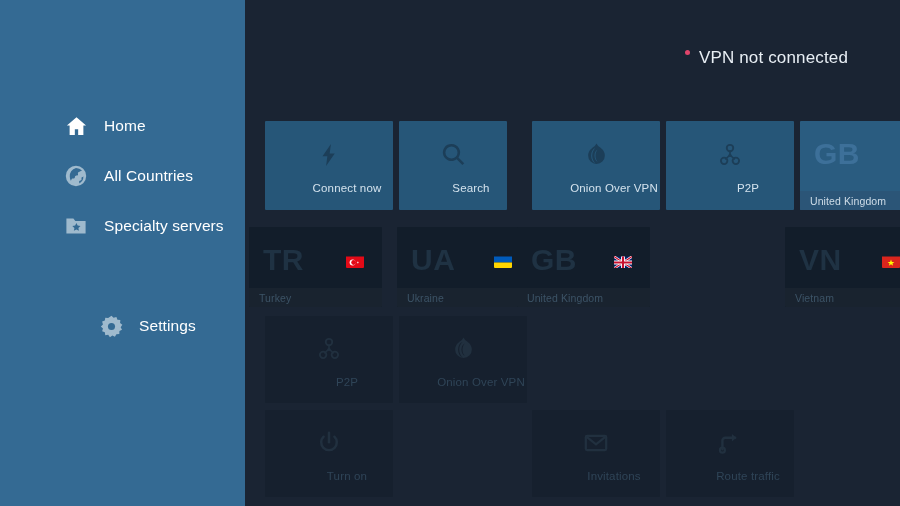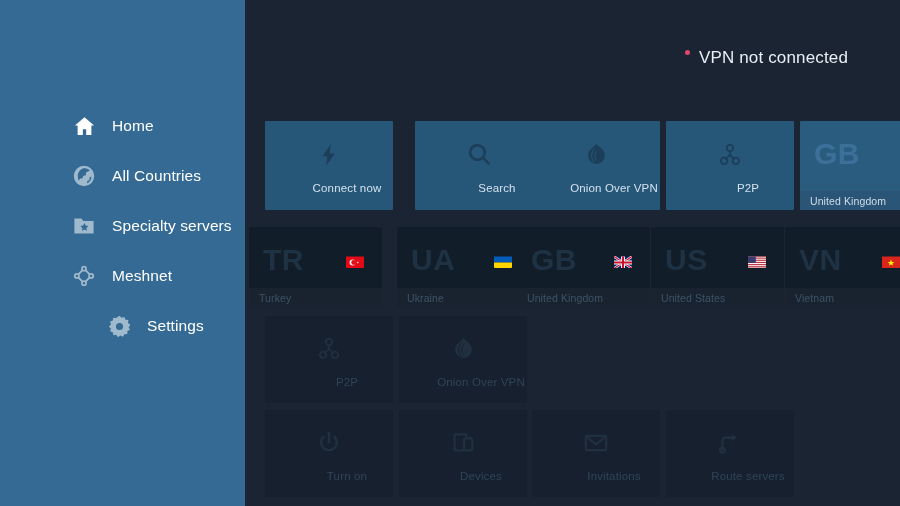--- a/index.html
+++ b/index.html
@@ -24,21 +24,21 @@
   #sidebar {
     position: absolute;
     left: 0; top: 0;
     width: 245px;
     height: 506px;
     background: #346a93;
   }
 
   .nav-item {
     position: absolute;
-    left: 16px;
+    left: 8px;
     width: 245px;
     height: 44px;
     display: flex;
     align-items: center;
     padding-left: 54px;
   }
 
   .nav-icon {
     width: 28px;
     height: 28px;
@@ -198,38 +198,20 @@
     <div class="nav-item dim" style="top:204px;">
       <span class="nav-icon">
         <svg viewBox="0 0 24 24" width="24" height="24">
           <path d="M2.4 4.6h7.0l1.9 2.3h10.3v12.5H2.4z"></path>
           <path d="M12.4 9.0l1.25 2.62 2.85.38-2.1 2.0.53 2.85-2.53-1.38-2.53 1.38.53-2.85-2.1-2.0 2.85-.38z" fill="#346a93"></path>
         </svg>
       </span>
       <span class="nav-label">Specialty servers</span>
     </div>
 
-    <div class="nav-item dim" style="top:254px;">
-      <span class="nav-icon">
-        <svg viewBox="0 0 24 24" width="26" height="26">
-          <g stroke="#9fbacd" stroke-width="1.7" fill="none">
-            <path d="M12 5.2 5.4 11.9 12 18.6 18.6 11.9z"></path>
-          </g>
-          <circle cx="12" cy="5.2" r="2.7" fill="#9fbacd"></circle>
-          <circle cx="12" cy="5.2" r="1.1" fill="#346a93"></circle>
-          <circle cx="5.4" cy="11.9" r="2.7" fill="#9fbacd"></circle>
-          <circle cx="5.4" cy="11.9" r="1.1" fill="#346a93"></circle>
-          <circle cx="18.6" cy="11.9" r="2.7" fill="#9fbacd"></circle>
-          <circle cx="18.6" cy="11.9" r="1.1" fill="#346a93"></circle>
-          <circle cx="12" cy="18.6" r="2.7" fill="#9fbacd"></circle>
-          <circle cx="12" cy="18.6" r="1.1" fill="#346a93"></circle>
-        </svg>
-      </span>
-      <span class="nav-label">Meshnet</span>
-    </div>
 
     <div class="nav-item dim" style="top:304px;margin-left:35px;">
       <span class="nav-icon">
         <svg viewBox="0 0 24 24" width="25" height="25">
           <path d="M12 1.6l2.0 2.0 2.7-.8 1.0 2.6 2.8.4-.3 2.8 2.2 1.7-1.6 2.3 1.3 2.5-2.5 1.3-.1 2.8-2.8.2-1.4 2.4-2.5-1.2-2.3 1.6-1.7-2.2-2.8.3-.4-2.8-2.6-1.0.8-2.7L1.8 12l2.0-2.0-.8-2.7 2.6-1.0.4-2.8 2.8.3z"></path>
           <circle cx="12" cy="12" r="3.4" fill="#346a93"></circle>
         </svg>
       </span>
       <span class="nav-label">Settings</span>
     </div>
@@ -243,21 +225,21 @@
 
   <div class="tile bright" style="left:265px; top:121px; width:128px; height:89px;">
     <span class="tile-icon">
       <svg viewBox="0 0 24 24" width="26" height="26">
         <path d="M13.8 1.8 6.0 13.1h4.5l-1.2 9.1 8.0-11.6h-4.7z"></path>
       </svg>
     </span>
     <span class="tile-label">Connect now</span>
   </div>
 
-  <div class="tile bright" style="left:415px; top:121px; width:128px; height:89px;">
+  <div class="tile bright" style="left:399px; top:121px; width:108px; height:89px;">
     <span class="tile-icon">
       <svg viewBox="0 0 24 24" width="27" height="27">
         <path d="M10.2 2.6a7.6 7.6 0 1 0 4.6 13.6l5.1 5.1 1.6-1.6-5.1-5.1A7.6 7.6 0 0 0 10.2 2.6zm0 2.2a5.4 5.4 0 1 1 0 10.8 5.4 5.4 0 0 1 0-10.8z"></path>
       </svg>
     </span>
     <span class="tile-label">Search</span>
   </div>
 
   <div class="tile bright" style="left:532px; top:121px; width:128px; height:89px;">
     <span class="tile-icon">
@@ -329,41 +311,20 @@
         <path d="M0 0 30 20M30 0 0 20" stroke="#c8102e" stroke-width="2"></path>
         <path d="M15 0v20M0 10h30" stroke="#fff" stroke-width="6.5"></path>
         <path d="M15 0v20M0 10h30" stroke="#c8102e" stroke-width="3.5"></path>
       </svg>
     </span>
     <span class="cc-bar">
       <span class="cc-name">United Kingdom</span>
     </span>
   </div>
 
-  <div class="country-card dim" style="left:651px; top:227px; width:133px; height:80px;">
-    <span class="cc-code">US</span>
-    <span class="cc-flag">
-      <svg viewBox="0 0 30 20" width="18" height="13">
-        <rect width="30" height="20" fill="#fff"></rect>
-        <g fill="#b22234">
-          <rect width="30" height="1.55" y="0"></rect>
-          <rect width="30" height="1.55" y="3.1"></rect>
-          <rect width="30" height="1.55" y="6.2"></rect>
-          <rect width="30" height="1.55" y="9.3"></rect>
-          <rect width="30" height="1.55" y="12.4"></rect>
-          <rect width="30" height="1.55" y="15.5"></rect>
-          <rect width="30" height="1.55" y="18.4"></rect>
-        </g>
-        <rect width="13" height="10.8" fill="#3c3b6e"></rect>
-      </svg>
-    </span>
-    <span class="cc-bar">
-      <span class="cc-name">United States</span>
-    </span>
-  </div>
 
   <div class="country-card dim" style="left:785px; top:227px; width:133px; height:80px;">
     <span class="cc-code">VN</span>
     <span class="cc-flag">
       <svg viewBox="0 0 30 20" width="18" height="13">
         <rect width="30" height="20" fill="#da251d"></rect>
         <path d="M15 5.2 16.5 9.2 20.6 9.2 17.3 11.6 18.6 15.6 15 13.1 11.4 15.6 12.7 11.6 9.4 9.2 13.5 9.2z" fill="#ff0"></path>
       </svg>
     </span>
     <span class="cc-bar">
@@ -401,44 +362,35 @@
   <div class="tile dim" style="left:265px; top:410px; width:128px; height:87px;">
     <span class="tile-icon">
       <svg viewBox="0 0 24 24" width="26" height="26">
         <path d="M12 2.6v8.8" fill="none" stroke="#21303f" stroke-width="2.3" stroke-linecap="round"></path>
         <path d="M7.0 6.2a7.2 7.2 0 1 0 10.0 0" fill="none" stroke="#21303f" stroke-width="2.3" stroke-linecap="round"></path>
       </svg>
     </span>
     <span class="tile-label">Turn on</span>
   </div>
 
-  <div class="tile dim" style="left:399px; top:410px; width:128px; height:87px;">
-    <span class="tile-icon">
-      <svg viewBox="0 0 24 24" width="25" height="25">
-        <rect x="3.4" y="4.2" width="11.4" height="15.4" rx="1.2" fill="none" stroke="#21303f" stroke-width="2.1"></rect>
-        <rect x="12.6" y="8.0" width="7.8" height="11.6" rx="1.2" fill="#16202e" stroke="#21303f" stroke-width="2.1"></rect>
-      </svg>
-    </span>
-    <span class="tile-label">Devices</span>
-  </div>
 
   <div class="tile dim" style="left:532px; top:410px; width:128px; height:87px;">
     <span class="tile-icon">
       <svg viewBox="0 0 24 24" width="26" height="26">
         <rect x="2.6" y="5.4" width="18.8" height="13.2" rx="1.2" fill="none" stroke="#21303f" stroke-width="2.1"></rect>
         <path d="M3.4 6.4 12 13.2 20.6 6.4" fill="none" stroke="#21303f" stroke-width="2.1"></path>
       </svg>
     </span>
     <span class="tile-label">Invitations</span>
   </div>
 
   <div class="tile dim" style="left:666px; top:410px; width:128px; height:87px;">
     <span class="tile-icon">
       <svg viewBox="0 0 24 24" width="26" height="26">
         <path d="M5.0 17.8V9.8a2.6 2.6 0 0 1 2.6-2.6h9.2" fill="none" stroke="#21303f" stroke-width="2.2" stroke-linecap="round"></path>
         <path d="M13.8 3.8 17.8 7.2 13.8 10.6z" fill="#21303f"></path>
         <circle cx="5.0" cy="18.6" r="2.3" fill="none" stroke="#21303f" stroke-width="2.0"></circle>
       </svg>
     </span>
-    <span class="tile-label">Route servers</span>
+    <span class="tile-label">Route traffic</span>
   </div>
 
 </div>
 
 </body></html>

